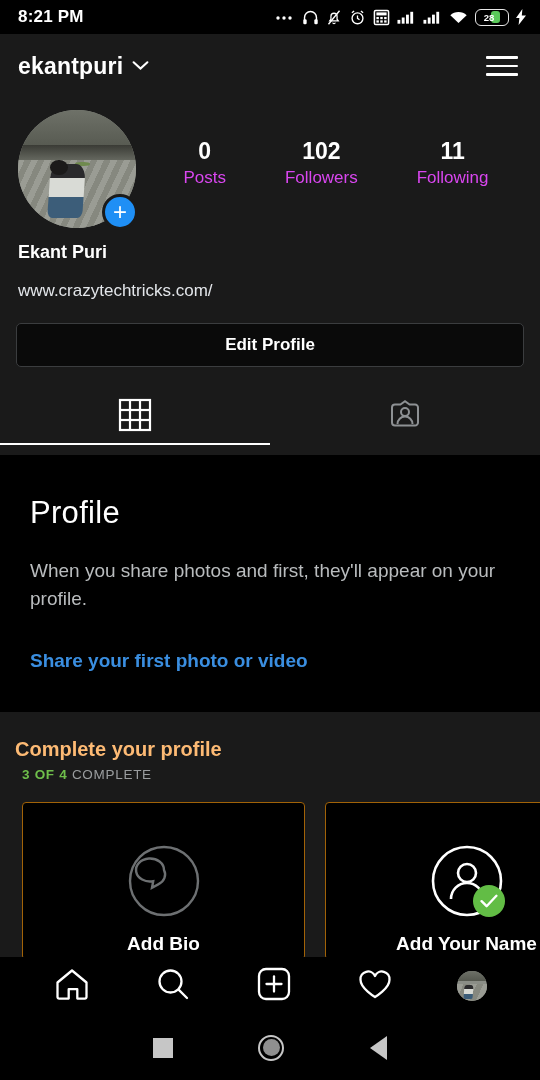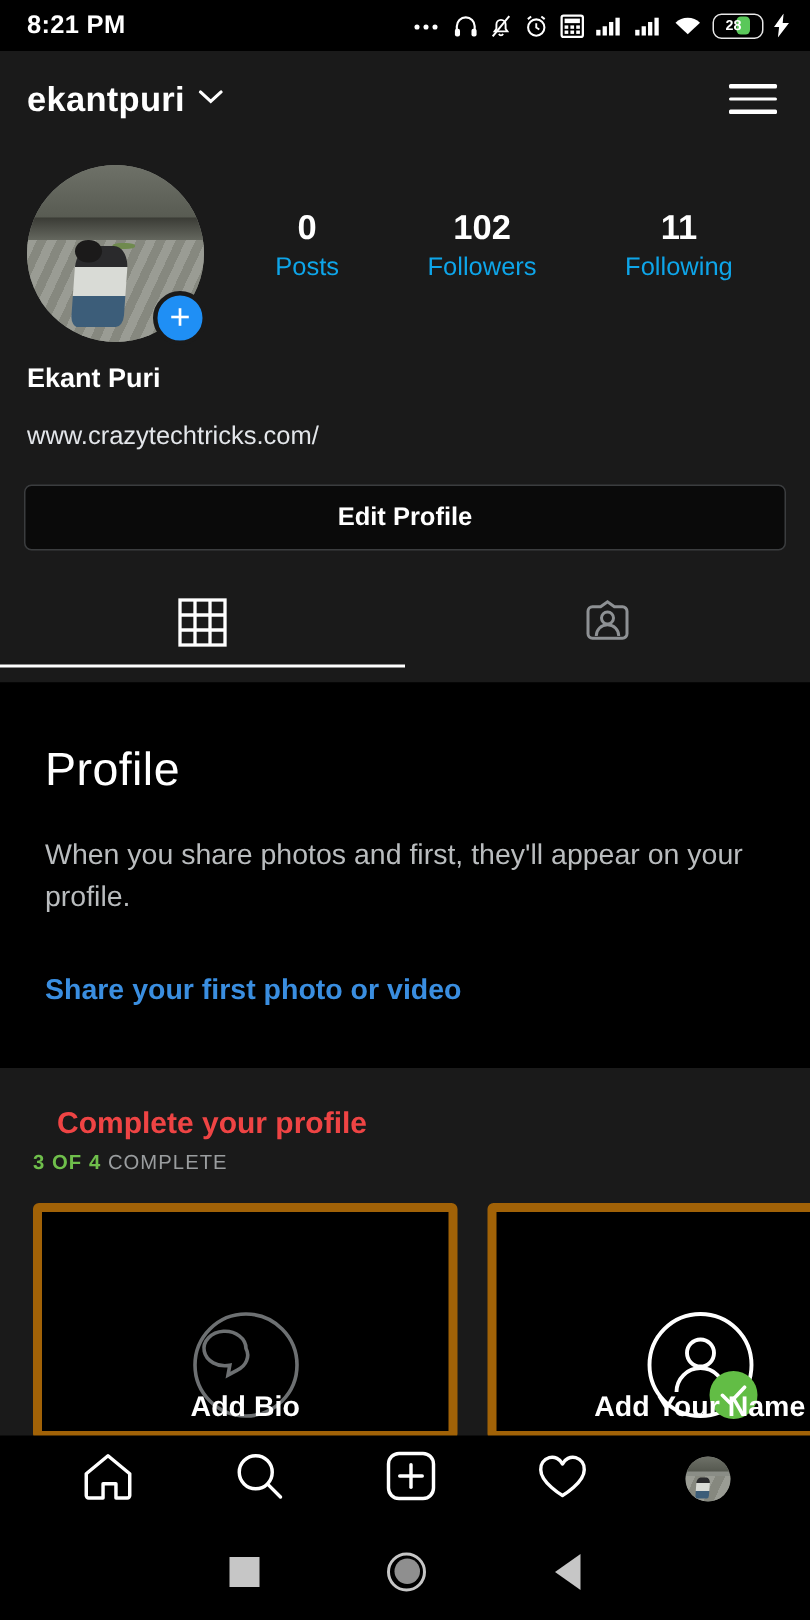--- a/index.html
+++ b/index.html
@@ -60,21 +60,21 @@
     background:#6f8a4e; border-radius:40%; }
   .plus-badge {
     position:absolute; right:-2px; bottom:-2px; width:36px; height:36px;
     border-radius:50%; background:#1f8ff5; border:3px solid #1a1a1a;
     display:flex; align-items:center; justify-content:center; color:#fff;
     font-size:24px; line-height:1; font-weight:300;
   }
   .stats { flex:1; display:flex; justify-content:space-around; padding:28px 4px 0 18px; }
   .stat { text-align:center; }
   .stat .num { color:#fff; font-size:23px; font-weight:bold; line-height:1.15; }
-  .stat .lbl { color:#0ea5e9; font-size:17px; margin-top:4px; }
+  .stat .lbl { color:#d946ef; font-size:17px; margin-top:4px; }
 
   .bio { padding:14px 18px 0 18px; }
   .bio .name { color:#fff; font-size:18px; font-weight:bold; }
   .bio .link { color:#e3e6ea; font-size:17px; margin-top:18px; display:block; }
 
   .editbtn {
     margin:22px 16px 0 16px; height:44px; border:1px solid #3b3d3f; border-radius:5px;
     background:#0a0a0a; color:#fff; font-size:17px; font-weight:bold;
     display:flex; align-items:center; justify-content:center;
   }
@@ -86,29 +86,29 @@
   .tabline { position:absolute; left:0; bottom:0; width:50%; height:2.5px; background:#fff; }
 
   
   .empty { background:#000; padding:40px 30px 40px 30px; text-align:left; }
   .empty h2 { color:#fff; font-size:31px; font-weight:normal; letter-spacing:.3px; }
   .empty p { color:#b9bcbe; font-size:19px; line-height:1.45; margin-top:26px; }
   .empty .share { color:#3a8ee0; font-size:19px; font-weight:bold; margin-top:38px; display:block; }
 
   
   .complete { background:#1a1a1a; padding:26px 0 0 0; flex:1; }
-  .complete h3 { color:#ef4444; font-size:20px; font-weight:bold; padding:0 38px; }
+  .complete h3 { color:#fdba74; font-size:20px; font-weight:bold; padding:0 15px; }
   .progress { padding:6px 22px 0 22px; font-size:13.5px; letter-spacing:.7px; }
   .progress .g { color:#6fbf4b; font-weight:bold; }
   .progress .w { color:#9a9d9f; }
   .cards { display:flex; gap:20px; padding:20px 0 0 22px; }
   .card {
-    flex:0 0 283px; height:158px; background:#000; border:6px solid #a16207; border-radius:4px;
+    flex:0 0 283px; height:158px; background:#000; border:1px solid #a16207; border-radius:4px;
     position:relative; display:flex; flex-direction:column; align-items:center;
-    justify-content:flex-end; overflow:hidden;
+    justify-content:center; overflow:hidden;
   }
   .card .ring { position:relative; width:88px; height:88px; }
   .card .ring svg { display:block; }
   .card .cardlbl {
     position:absolute; bottom:4px; left:0; right:0; text-align:center;
     color:#fff; font-size:19px; font-weight:bold;
   }
   .greencheck {
     position:absolute; right:6px; bottom:8px; width:32px; height:32px; border-radius:50%;
     background:#62bd45; display:flex; align-items:center; justify-content:center;

